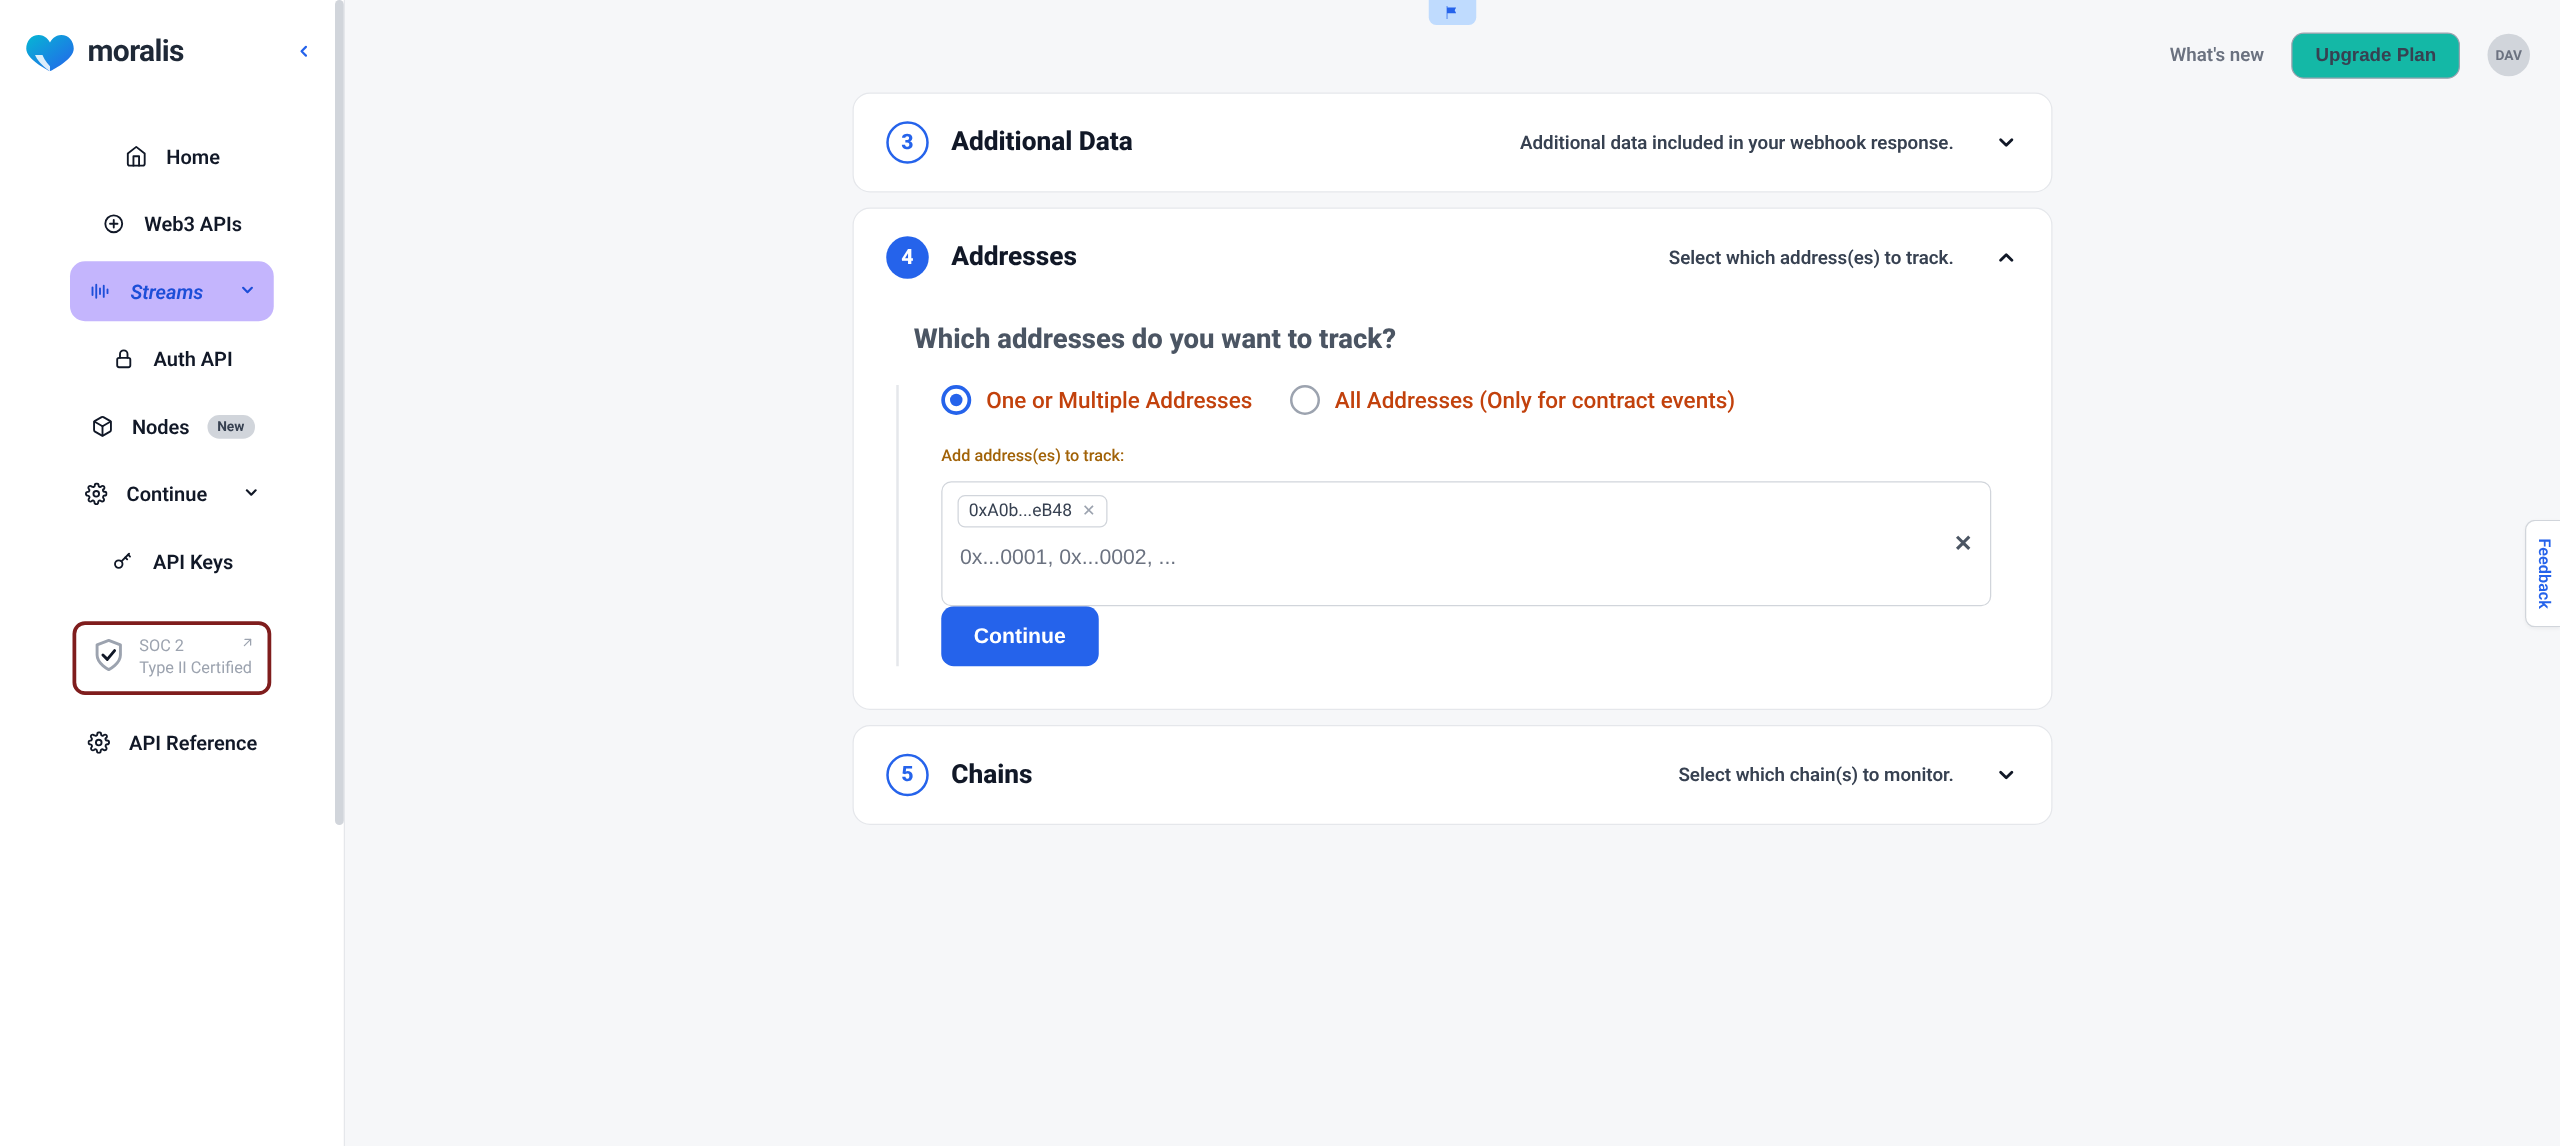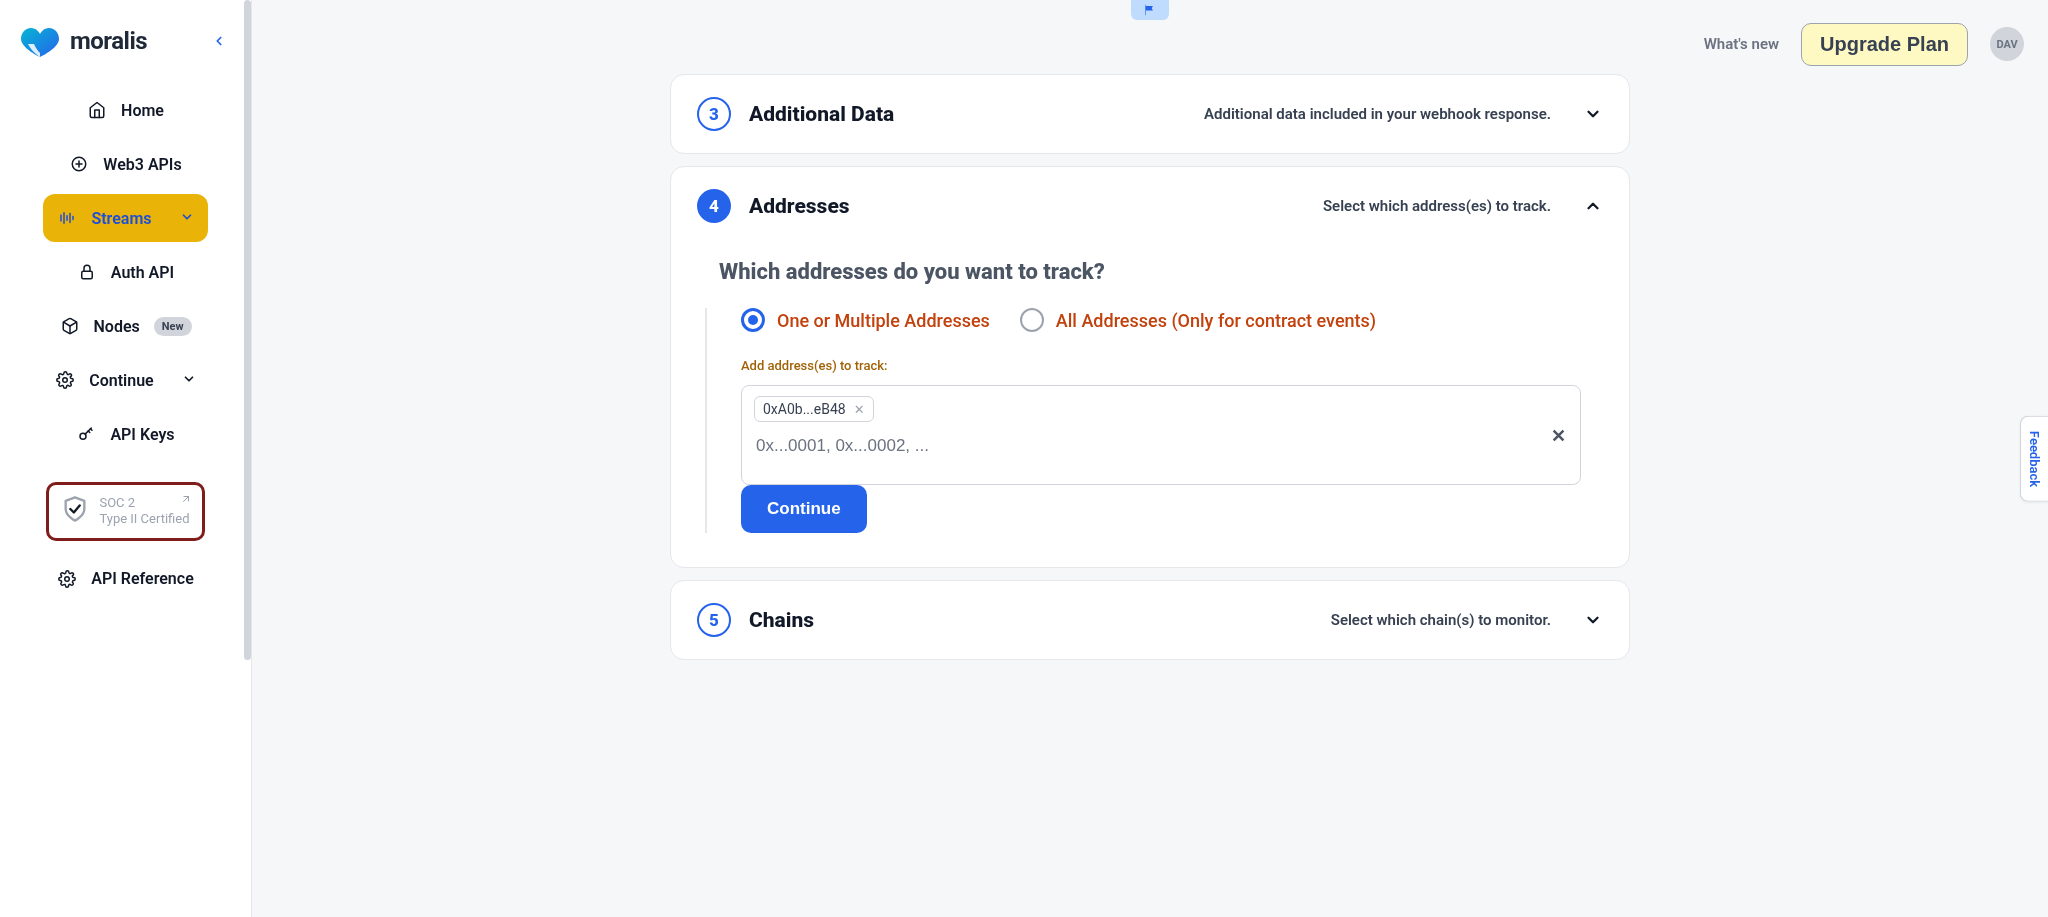--- a/index.html
+++ b/index.html
@@ -7,27 +7,28 @@
   body {
     font-family: -apple-system, BlinkMacSystemFont, "Segoe UI", Roboto, "Helvetica Neue", Arial, sans-serif;
     background: #f6f7f9;
     color: #111827;
     overflow: hidden;
   }
   .app { display: flex; height: 100vh; }
 
   
   .sidebar {
-    width: 252px;
+    width: 276px;
     background: #ffffff;
     border-right: 1px solid #e5e7eb;
     display: flex;
     flex-direction: column;
     padding: 18px 12px;
     position: relative;
+    gap: 15px;
   }
   .logo-row {
     display: flex;
     align-items: center;
     justify-content: space-between;
     padding: 6px 8px 22px 8px;
   }
   .logo {
     display: flex;
     align-items: center;
@@ -69,22 +70,23 @@
     height: 20px;
     display: flex;
     align-items: center;
     justify-content: center;
     color: #111827;
     flex-shrink: 0;
   }
   .nav-item .spacer { flex: 1; }
   .nav-item .chev { color: #111827; }
   .nav-item.active {
-    background: #eab308;
+    background: #c4b5fd;
     color: #1d4ed8;
+    font-style: italic;
   }
   .nav-item.active .nav-icon, .nav-item.active .chev { color: #1d4ed8; }
 
   .badge-new {
     background: #d1d5db;
     color: #374151;
     font-size: 11px;
     font-weight: 700;
     padding: 3px 8px;
     border-radius: 999px;
@@ -162,24 +164,24 @@
     color: #2563eb;
   }
   .link-muted {
     font-size: 15px;
     font-weight: 600;
     color: #6b7280;
     cursor: pointer;
   }
   .btn-outline {
     border: 1.5px solid #9ca3af;
-    background: #fef9c3;
+    background: #14b8a6;
     color: #374151;
     font-weight: 600;
-    font-size: 20px;
+    font-size: 15px;
     padding: 9px 18px;
     border-radius: 10px;
     cursor: pointer;
   }
   .avatar {
     width: 34px;
     height: 34px;
     border-radius: 50%;
     background: #d1d5db;
     color: #6b7280;

